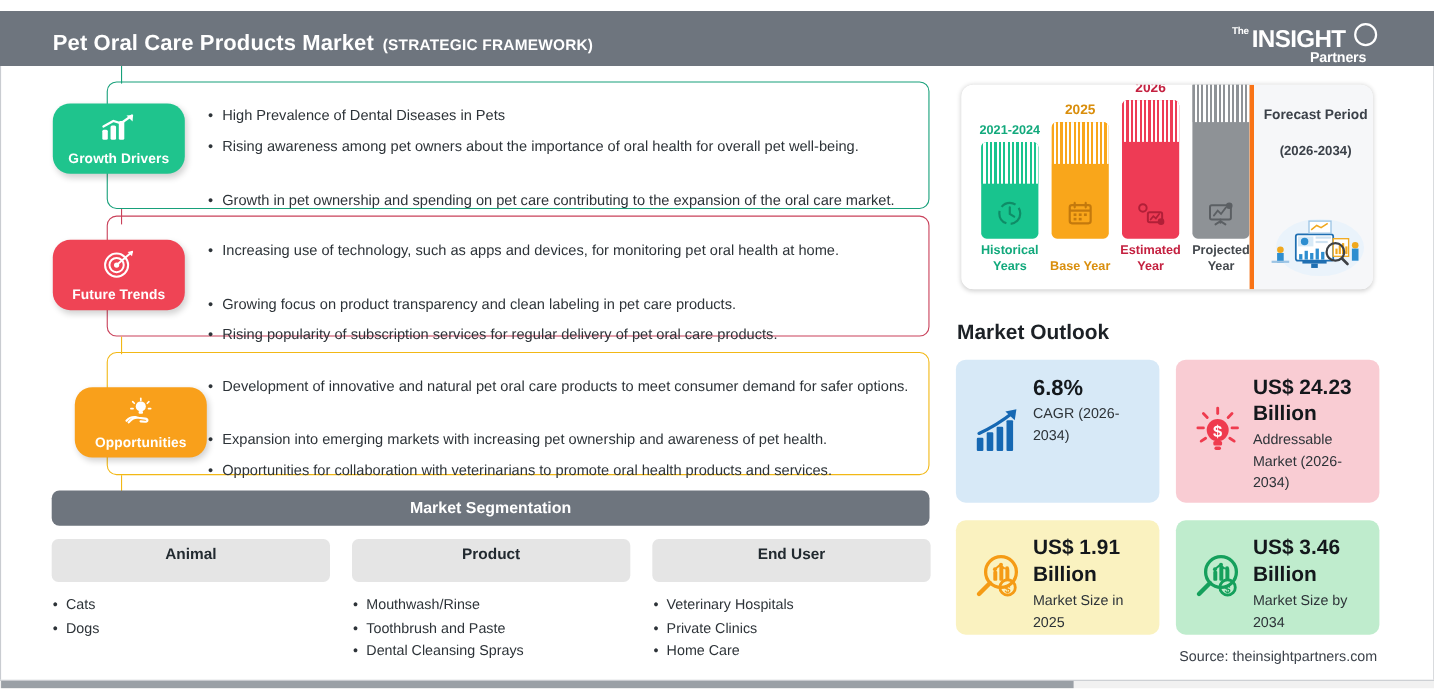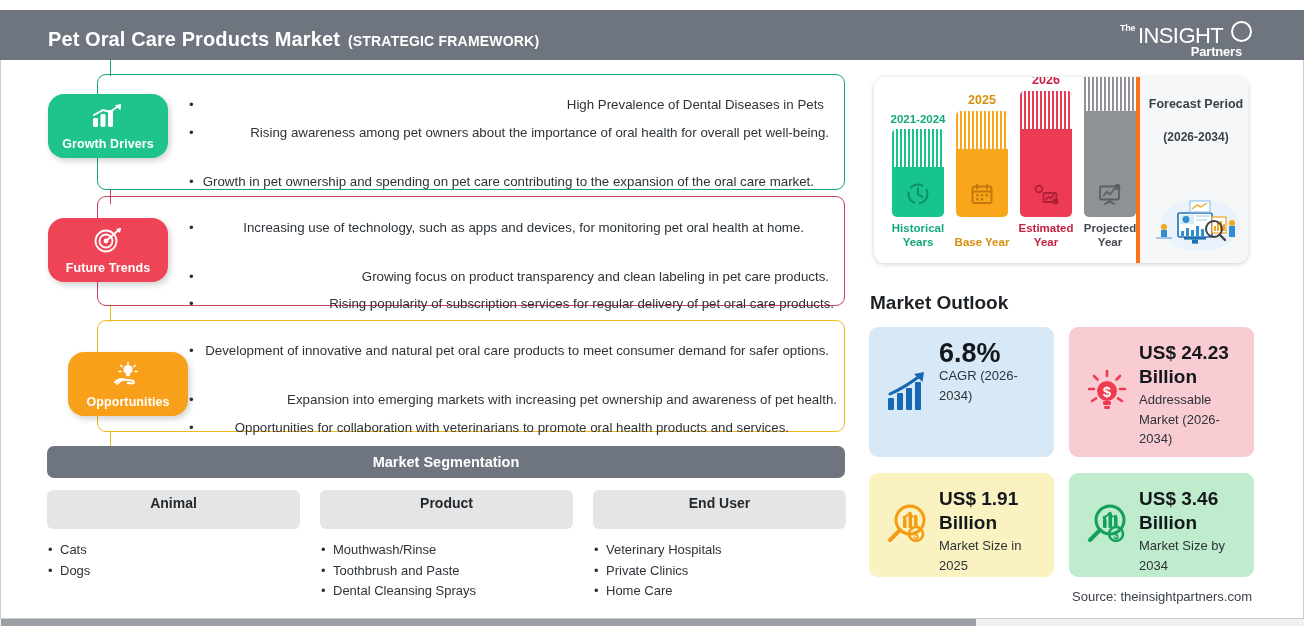--- a/index.html
+++ b/index.html
@@ -5,21 +5,21 @@
   html,body{margin:0;padding:0;background:#ffffff;}
   body{font-family:"Liberation Sans",sans-serif;-webkit-font-smoothing:antialiased;}
   .page{position:relative;width:1304px;height:626px;overflow:hidden;background:#fff;box-sizing:border-box;}
 
   
   .header{position:absolute;left:0;top:0;width:1304px;height:60px;background:#6e757e;margin-top:10px;}
   .header-title{position:absolute;left:48px;top:18px;font-size:20px;font-weight:bold;color:#ffffff;letter-spacing:.1px;}
   .header-sub{font-size:14px;font-weight:bold;color:#ffffff;letter-spacing:.2px;margin-left:8px;}
   .logo{position:absolute;right:52px;top:11px;width:132px;height:38px;}
   .logo .the{position:absolute;left:0;top:3px;font-size:9px;font-weight:bold;color:#fff;line-height:8px;letter-spacing:-.3px;}
-  .logo .ins{position:absolute;left:18px;top:2px;font-size:22px;font-weight:normal;color:#fff;letter-spacing:-.6px;}
+  .logo .ins{position:absolute;left:18px;top:2px;font-size:22px;font-weight:bold;color:#fff;letter-spacing:-.6px;}
   .logo .prt{position:absolute;right:10px;top:23px;font-size:13px;font-weight:bold;color:#fff;letter-spacing:-.2px;}
   .logo .ring{position:absolute;right:0px;top:0px;width:17px;height:17px;border:2.4px solid #fff;border-radius:50%;}
 
   
   .frame{position:absolute;left:0;top:60px;width:1304px;height:558px;background:#fff;border-left:1px solid #c9ccd1;border-right:1px solid #c9ccd1;box-sizing:border-box;}
   .scroll-track{position:absolute;left:0;top:618px;width:1304px;height:8px;background:#f1f1f1;border-top:1px solid #c9ccd1;}
   .scroll-thumb{position:absolute;left:1px;top:619px;width:975px;height:7px;background:#9aa0a6;}
 
   
   .dbox{position:absolute;border-radius:9px;background:transparent;box-sizing:border-box;}
@@ -32,21 +32,21 @@
   
   .badge{position:absolute;width:120px;height:64px;border-radius:16px;color:#fff;
          box-shadow:2px 3px 6px rgba(0,0,0,.18);z-index:4;}
   .badge .blabel{position:absolute;left:0;right:0;bottom:7px;text-align:center;font-size:12.5px;font-weight:bold;color:#fff;letter-spacing:.1px;}
   .badge .bicon{position:absolute;left:0;right:0;top:9px;text-align:center;height:26px;}
   .badge.green{left:48px;top:94px;background:#1fc48d;}
   .badge.red{left:48px;top:218px;background:#ef4455;}
   .badge.amber{left:48px;top:352px;background:#f9a01b;margin-left:20px;}
   .bl{position:absolute;font-size:13.3px;color:#2d3338;line-height:20.5px;}
   .bl .dot{position:absolute;left:0;top:0;}
-  .bl .txt{display:block;padding-left:13px;text-align:right;}
+  .bl .txt{display:block;padding-left:13px;}
 
   
   .seg-bar{position:absolute;left:47px;top:446px;width:798px;height:32px;background:#6e757e;border-radius:7px;}
   .seg-bar span{display:block;text-align:center;line-height:32px;font-size:14.5px;font-weight:bold;color:#fff;}
   .seg-col{position:absolute;top:490px;}
   .seg-head{height:39px;border-radius:6px;background:#e5e5e5;}
   .seg-head span{display:block;text-align:center;line-height:26px;font-size:14px;font-weight:bold;color:#222a30;}
   .seg-list{margin-top:11px;}
   .seg-li{font-size:13px;color:#2d3338;line-height:20.5px;position:relative;padding-left:13px;}
   .seg-li .dot{position:absolute;left:1px;top:0;}
@@ -70,21 +70,21 @@
   .mo-title{position:absolute;left:870px;top:292px;font-size:19px;font-weight:bold;color:#1c2126;}
   .mo-card{position:absolute;border-radius:9px;}
   .mo-card .ic{position:absolute;left:14px;top:50%;transform:translateY(-50%);width:48px;height:48px;}
   .mo-card .body{position:absolute;left:70px;right:12px;top:14px;}
   .mo-card .big{font-size:19px;font-weight:bold;color:#14181c;line-height:24px;}
   .mo-card .sub{font-size:13px;color:#2d3338;line-height:19.5px;margin-top:1px;}
   .mo1{left:869px;top:327px;width:185px;height:130px;background:#d7e9f7;}
   .mo2{left:1069px;top:327px;width:185px;height:130px;background:#f9ccd3;}
   .mo3{left:869px;top:473px;width:185px;height:104px;background:#faf2c0;}
   .mo4{left:1069px;top:473px;width:185px;height:104px;background:#bfeccd;}
-  .mo1 .big{font-size:27px;}
+  .mo1 .big{font-size:20px;}
   .source{position:absolute;right:52px;top:589px;font-size:13px;color:#3b4149;}
 </style>
 </head>
 <body>
 
 <div class="page">
 
   <div class="header">
     <div class="header-title">
       <span>Pet Oral Care Products Market</span><span class="header-sub">(STRATEGIC FRAMEWORK)</span>

